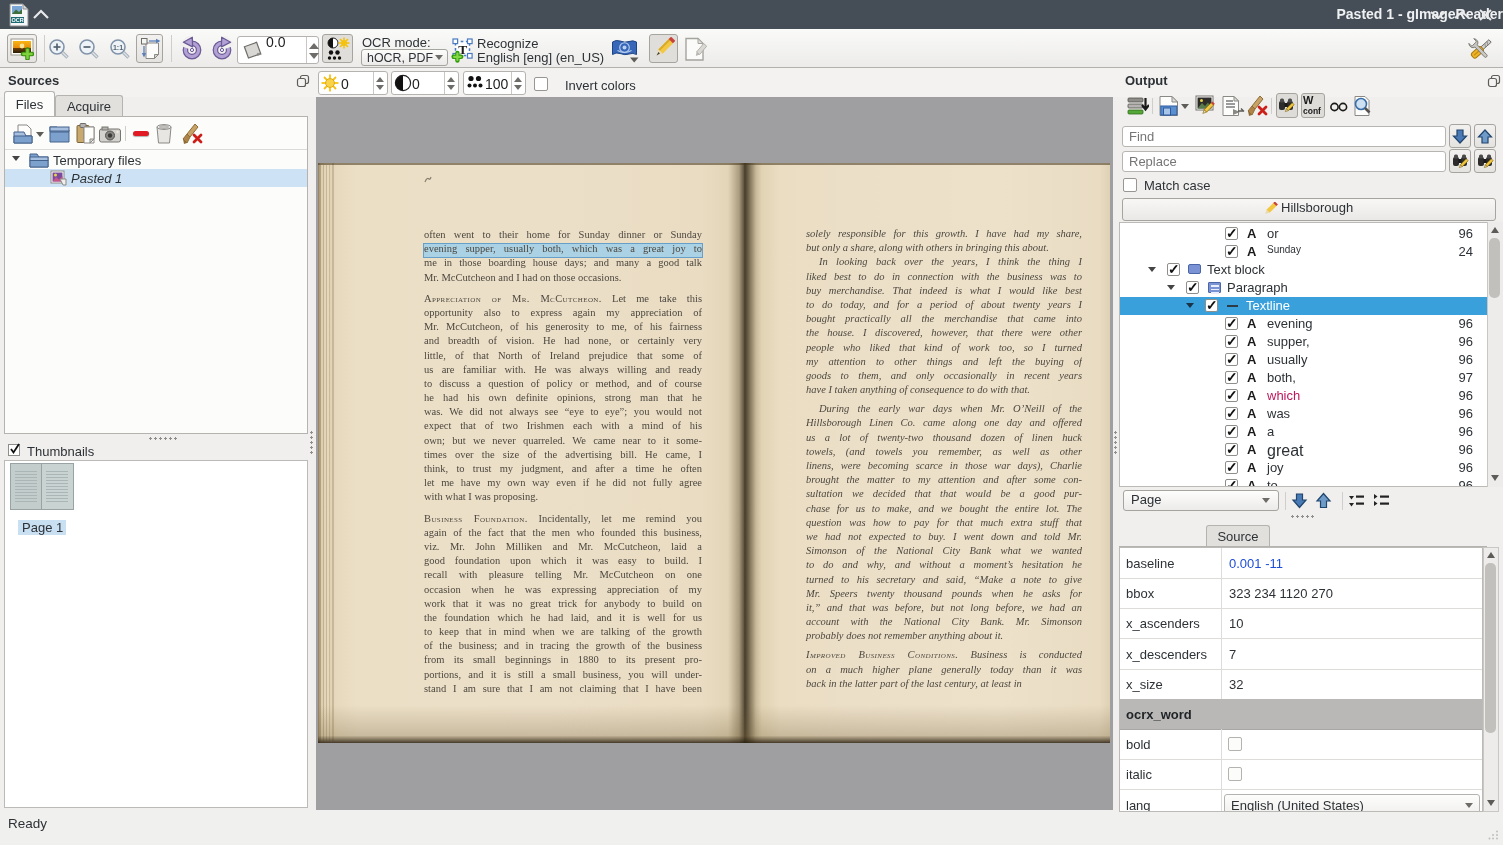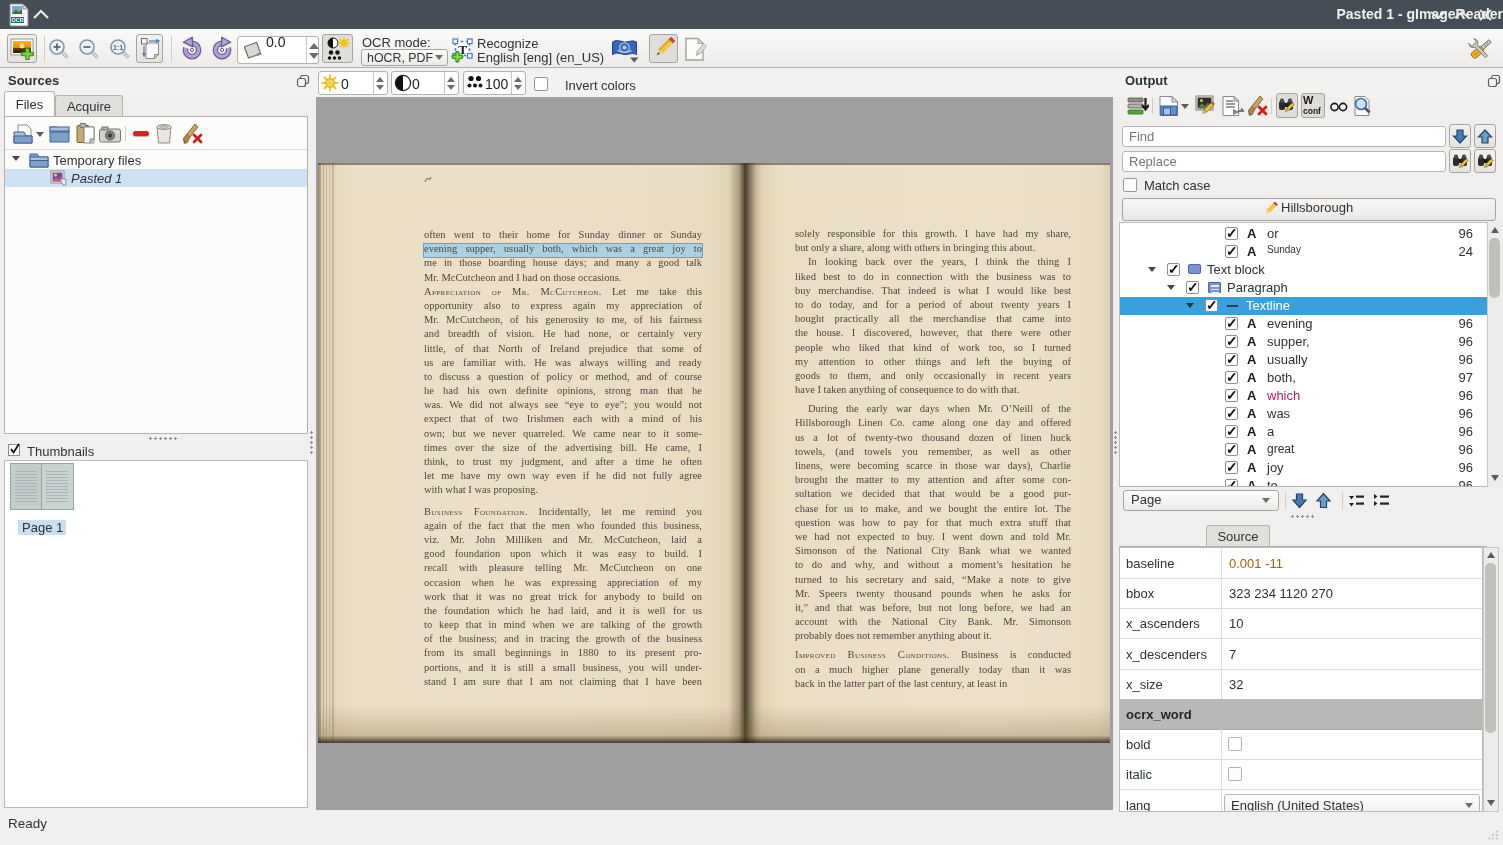--- a/index.html
+++ b/index.html
@@ -282,21 +282,21 @@
 <div class="abs" style="left:400px;top:0;width:46px;height:580px;background:linear-gradient(90deg,rgba(60,45,20,0) 10px,rgba(70,55,28,0.32) 21px,rgba(32,24,10,0.74) 27px,rgba(50,40,18,0.42) 33px,rgba(70,55,28,0.12) 38px,rgba(60,45,20,0) 44px);"></div>
 <div class="abs" style="left:0;top:0;width:792px;height:2px;background:rgba(70,55,30,0.55);"></div>
 <div class="abs" style="left:0;top:542px;width:792px;height:31px;background:linear-gradient(rgba(120,100,60,0),rgba(110,92,55,0.28));"></div>
 <div class="abs" style="left:0;top:573px;width:792px;height:7px;background:linear-gradient(rgba(110,92,55,0.35),rgba(40,30,14,0.85));"></div>
 <div class="abs" style="left:105px;top:79.5px;width:280px;height:15px;background:#abd2e4;border:1px solid #66a0c8;"></div>
 <div class="abs booktext" style="left:106px;top:65px;width:278px;">
 <div class="bl j">often went to their home for Sunday dinner or Sunday</div>
 <div class="bl j">evening supper, usually both, which was a great joy to</div>
 <div class="bl j">me in those boarding house days; and many a good talk</div>
 <div class="bl">Mr. McCutcheon and I had on those occasions.</div>
-<div class="bl j" style=""><span class="sc">Appreciation of Mr. McCutcheon.</span> Let me take this</div>
+<div class="bl j" style="margin-top:7px;"><span class="sc">Appreciation of Mr. McCutcheon.</span> Let me take this</div>
 <div class="bl j">opportunity also to express again my appreciation of</div>
 <div class="bl j">Mr. McCutcheon, of his generosity to me, of his fairness</div>
 <div class="bl j">and breadth of vision. He had none, or certainly very</div>
 <div class="bl j">little, of that North of Ireland prejudice that some of</div>
 <div class="bl j">us are familiar with. He was always willing and ready</div>
 <div class="bl j">to discuss a question of policy or method, and of course</div>
 <div class="bl j">he had his own definite opinions, strong man that he</div>
 <div class="bl j">was. We did not always see “eye to eye”; you would not</div>
 <div class="bl j">expect that of two Irishmen each with a mind of his</div>
 <div class="bl j">own; but we never quarreled. We came near to it some-</div>
@@ -311,21 +311,21 @@
 <div class="bl j">recall with pleasure telling Mr. McCutcheon on one</div>
 <div class="bl j">occasion when he was expressing appreciation of my</div>
 <div class="bl j">work that it was no great trick for anybody to build on</div>
 <div class="bl j">the foundation which he had laid, and it is well for us</div>
 <div class="bl j">to keep that in mind when we are talking of the growth</div>
 <div class="bl j">of the business; and in tracing the growth of the business</div>
 <div class="bl j">from its small beginnings in 1880 to its present pro-</div>
 <div class="bl j">portions, and it is still a small business, you will under-</div>
 <div class="bl j">stand I am sure that I am not claiming that I have been</div>
 </div>
-<div class="abs booktext" style="left:477px;top:64px;width:276px;">
+<div class="abs booktext" style="left:488px;top:64px;width:276px;font-style:italic;">
 <div class="bl j">solely responsible for this growth. I have had my share,</div>
 <div class="bl">but only a share, along with others in bringing this about.</div>
 <div class="bl j" style=""><span style="display:inline-block;width:13px;"></span>In looking back over the years, I think the thing I</div>
 <div class="bl j">liked best to do in connection with the business was to</div>
 <div class="bl j">buy merchandise. That indeed is what I would like best</div>
 <div class="bl j">to do today, and for a period of about twenty years I</div>
 <div class="bl j">bought practically all the merchandise that came into</div>
 <div class="bl j">the house. I discovered, however, that there were other</div>
 <div class="bl j">people who liked that kind of work too, so I turned</div>
 <div class="bl j">my attention to other things and left the buying of</div>
@@ -590,21 +590,21 @@
 <div class="cb check" style="left:105px;top:184px;"></div>
 <div class="A" style="left:127px;top:183px;">A</div>
 <div class="abs" style="left:147px;top:183px;font-size:13px;color:#2d3236;">was</div>
 <div class="abs" style="right:14px;top:183px;font-size:13px;color:#2d3236;">96</div>
 <div class="cb check" style="left:105px;top:202px;"></div>
 <div class="A" style="left:127px;top:201px;">A</div>
 <div class="abs" style="left:147px;top:201px;font-size:13px;color:#2d3236;">a</div>
 <div class="abs" style="right:14px;top:201px;font-size:13px;color:#2d3236;">96</div>
 <div class="cb check" style="left:105px;top:220px;"></div>
 <div class="A" style="left:127px;top:219px;">A</div>
-<div class="abs" style="left:147px;top:219px;font-size:12px;color:#2d3236;">great</div>
+<div class="abs" style="left:147px;top:219px;font-size:16px;color:#2d3236;">great</div>
 <div class="abs" style="right:14px;top:219px;font-size:13px;color:#2d3236;">96</div>
 <div class="cb check" style="left:105px;top:238px;"></div>
 <div class="A" style="left:127px;top:237px;">A</div>
 <div class="abs" style="left:147px;top:237px;font-size:13px;color:#2d3236;">joy</div>
 <div class="abs" style="right:14px;top:237px;font-size:13px;color:#2d3236;">96</div>
 <div class="cb check" style="left:105px;top:256px;"></div>
 <div class="A" style="left:127px;top:255px;">A</div>
 <div class="abs" style="left:147px;top:255px;font-size:13px;color:#2d3236;">to</div>
 <div class="abs" style="right:14px;top:255px;font-size:13px;color:#2d3236;">96</div>
 </div>
@@ -638,21 +638,21 @@
 </svg>
 <div class="abs" style="left:1290px;top:515px;width:26px;height:3px;background:radial-gradient(circle,#908e8a 1px,transparent 1.2px);background-size:5px 3px;"></div>
 
 <div class="abs tab active" style="left:1120px;top:521px;width:86px;height:26px;line-height:26px;margin-top:32px;">Properties</div>
 <div class="abs tab inactive" style="left:1206px;top:525px;width:64px;height:22px;line-height:22px;">Source</div>
 <div class="abs" style="left:1119px;top:546px;width:368px;height:1px;background:#b5b3b0;"></div>
 <div class="abs" id="props" style="left:1119px;top:547px;width:364px;height:265px;background:#fff;border:1px solid #bcbab7;overflow:hidden;">
 <div class="abs" style="left:0;top:0px;width:364px;height:31px;border-bottom:1px solid #dedcd9;"></div>
 <div class="abs" style="left:101px;top:0px;width:1px;height:31px;background:#dedcd9;"></div>
 <div class="abs" style="left:6px;top:8px;font-size:13px;color:#2d3236;">baseline</div>
-<div class="abs" style="left:109px;top:8px;font-size:13px;color:#a16207;">0.001 -11</div>
+<div class="abs" style="left:109px;top:8px;font-size:13px;color:#1d4ed8;">0.001 -11</div>
 <div class="abs" style="left:0;top:30px;width:364px;height:31px;border-bottom:1px solid #dedcd9;"></div>
 <div class="abs" style="left:101px;top:30px;width:1px;height:31px;background:#dedcd9;"></div>
 <div class="abs" style="left:6px;top:38px;font-size:13px;color:#2d3236;">bbox</div>
 <div class="abs" style="left:109px;top:38px;font-size:13px;color:#2d3236;">323 234 1120 270</div>
 <div class="abs" style="left:0;top:60px;width:364px;height:31px;border-bottom:1px solid #dedcd9;"></div>
 <div class="abs" style="left:101px;top:60px;width:1px;height:31px;background:#dedcd9;"></div>
 <div class="abs" style="left:6px;top:68px;font-size:13px;color:#2d3236;">x_ascenders</div>
 <div class="abs" style="left:109px;top:68px;font-size:13px;color:#2d3236;">10</div>
 <div class="abs" style="left:0;top:91px;width:364px;height:31px;border-bottom:1px solid #dedcd9;"></div>
 <div class="abs" style="left:101px;top:91px;width:1px;height:31px;background:#dedcd9;"></div>

